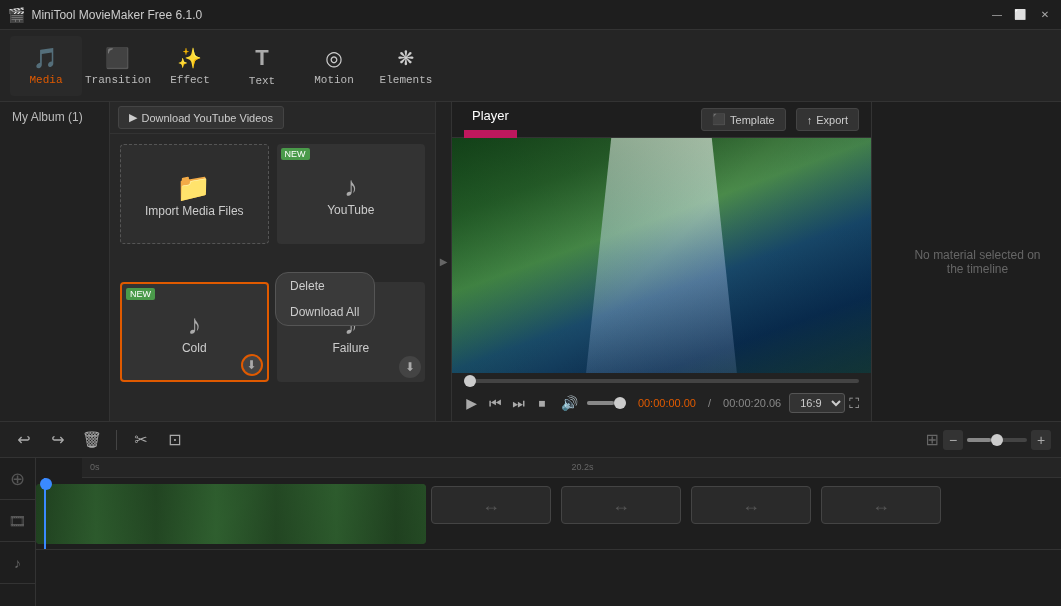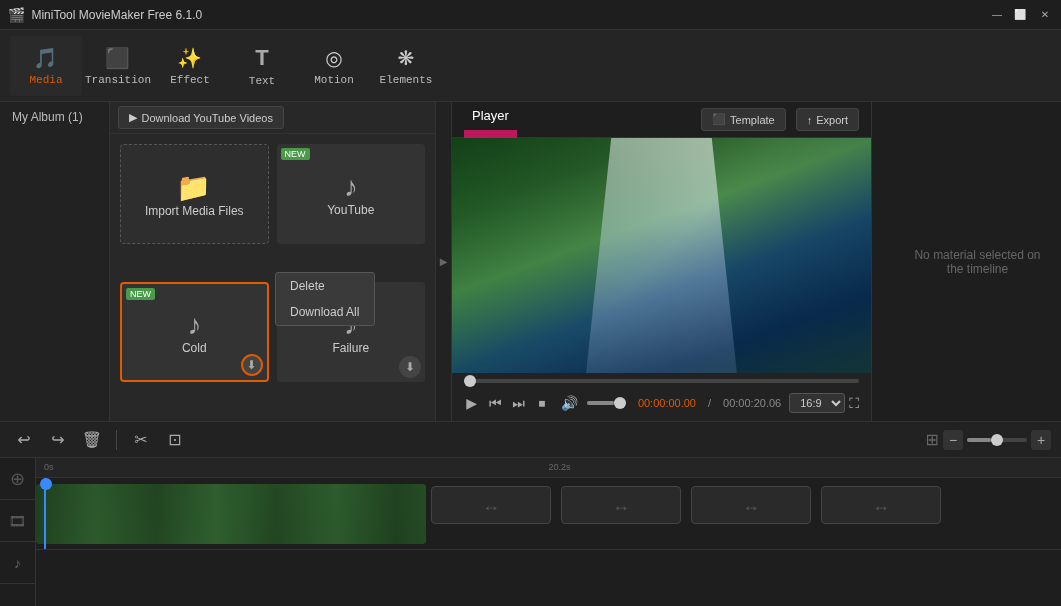--- a/index.html
+++ b/index.html
@@ -150,21 +150,21 @@
       border: 1px dashed #555;
       border-radius: 4px;
     }
     
     #context-popup {
       position: absolute;
       left: 165px;
       top: 170px;
       background: #3a3a3a;
       border: 1px solid #555;
-      border-radius: 3px;
+      border-radius: 13px;
       z-index: 100;
       min-width: 100px;
     }
     .context-item {
       padding: 6px 14px;
       cursor: pointer;
       font-size: 12px;
       color: #ccc;
     }
     
@@ -455,20 +455,21 @@
       overflow: hidden;
     }
     #time-ruler {
       height: 20px;
       background: #252525;
       border-bottom: 1px solid #333;
       position: relative;
       display: flex;
       align-items: center;
       padding: 0 8px;
+      margin-left: 46px;
     }
     #video-track {
       height: 72px;
       position: relative;
       border-bottom: 1px solid #333;
     }
     .video-clip {
       position: absolute;
       left: 0;
       top: 6px;

